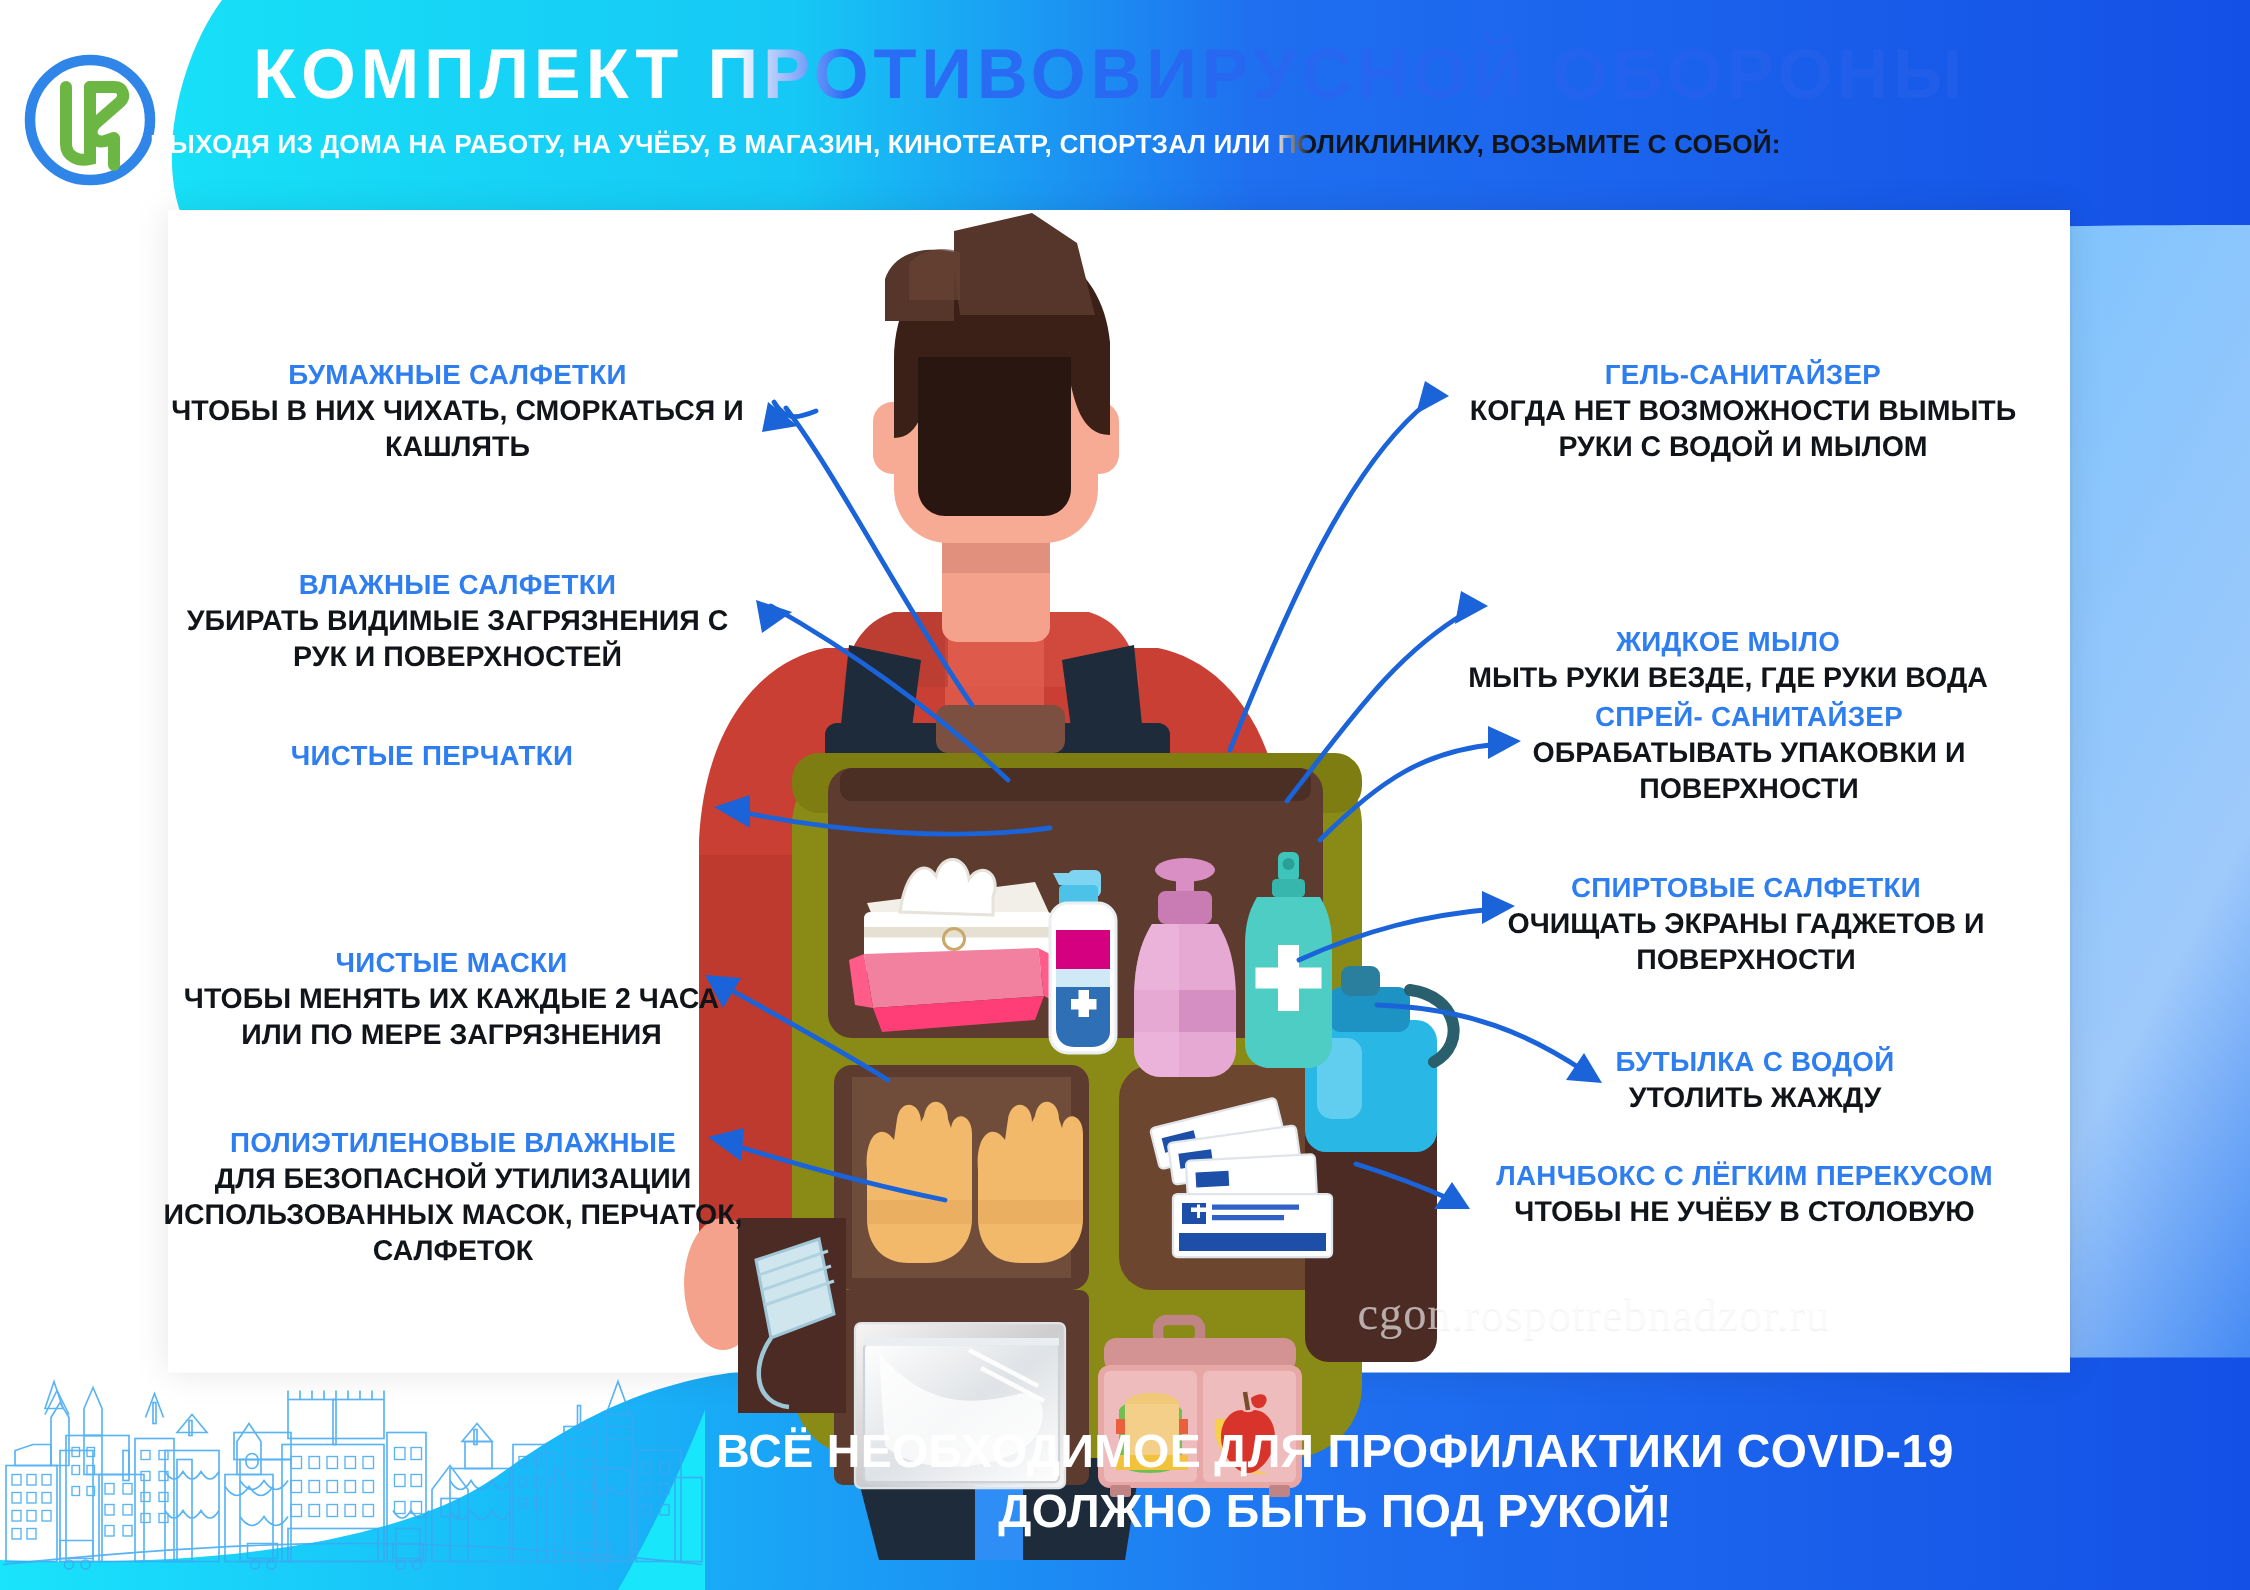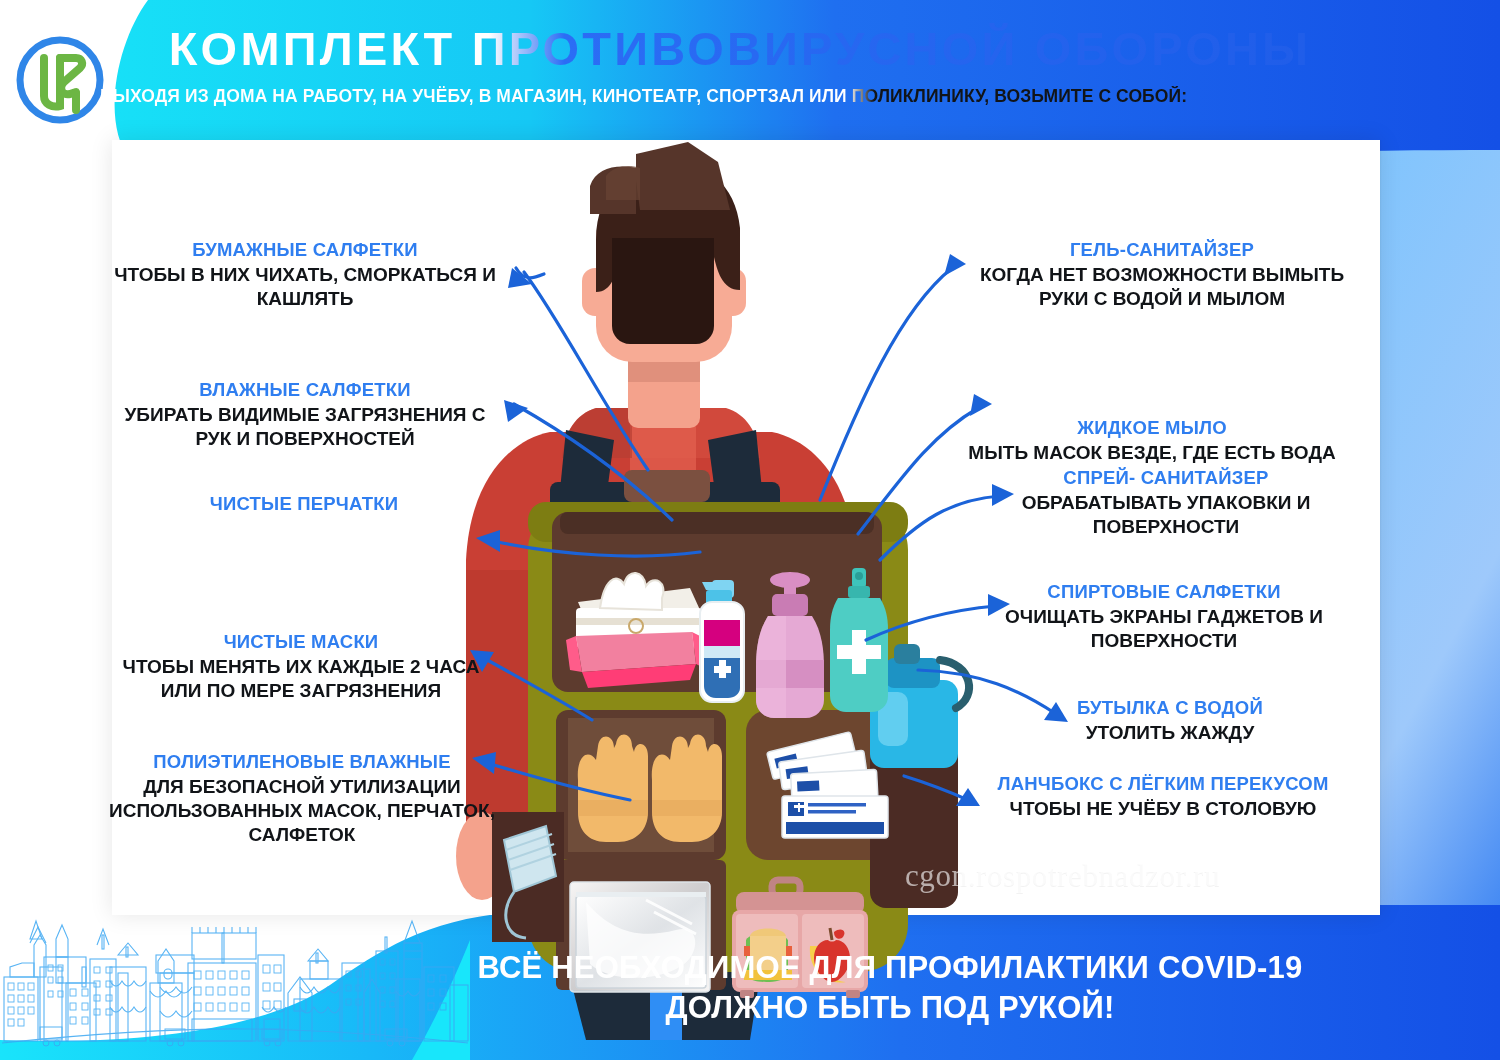--- a/index.html
+++ b/index.html
@@ -568,39 +568,39 @@
   </div>
 
   <div class="label" style="left:110px;top:378px;width:390px;">
     <div class="t">ВЛАЖНЫЕ САЛФЕТКИ</div>
     <div class="d">УБИРАТЬ ВИДИМЫЕ ЗАГРЯЗНЕНИЯ С РУК И ПОВЕРХНОСТЕЙ</div>
   </div>
   <div class="label" style="left:110px;top:238px;width:390px;">
     <div class="t">БУМАЖНЫЕ САЛФЕТКИ</div>
     <div class="d">ЧТОБЫ В НИХ ЧИХАТЬ, СМОРКАТЬСЯ И КАШЛЯТЬ</div>
   </div>
-  <div class="label" style="left:108px;top:492px;width:392px;">
+  <div class="label" style="left:92px;top:492px;width:392px;">
     <div class="t">ЧИСТЫЕ ПЕРЧАТКИ</div>
   </div>
   <div class="label" style="left:110px;top:630px;width:382px;">
     <div class="t">ЧИСТЫЕ МАСКИ</div>
     <div class="d">ЧТОБЫ МЕНЯТЬ ИХ КАЖДЫЕ 2 ЧАСА ИЛИ ПО МЕРЕ ЗАГРЯЗНЕНИЯ</div>
   </div>
   <div class="label" style="left:108px;top:750px;width:388px;">
     <div class="t">ПОЛИЭТИЛЕНОВЫЕ ВЛАЖНЫЕ</div>
     <div class="d">ДЛЯ БЕЗОПАСНОЙ УТИЛИЗАЦИИ ИСПОЛЬЗОВАННЫХ МАСОК, ПЕРЧАТОК, САЛФЕТОК</div>
   </div>
 
   <div class="label" style="left:962px;top:238px;width:400px;">
     <div class="t">ГЕЛЬ-САНИТАЙЗЕР</div>
     <div class="d">КОГДА НЕТ ВОЗМОЖНОСТИ ВЫМЫТЬ РУКИ С ВОДОЙ И МЫЛОМ</div>
   </div>
   <div class="label" style="left:952px;top:368px;width:400px;margin-top:48px;">
     <div class="t">ЖИДКОЕ МЫЛО</div>
-    <div class="d">МЫТЬ МАСОК ВЕЗДЕ, ГДЕ ЕСТЬ ВОДА</div>
+    <div class="d">МЫТЬ РУКИ ВЕЗДЕ, ГДЕ РУКИ ВОДА</div>
   </div>
   <div class="label" style="left:962px;top:580px;width:404px;">
     <div class="t">СПИРТОВЫЕ САЛФЕТКИ</div>
     <div class="d">ОЧИЩАТЬ ЭКРАНЫ ГАДЖЕТОВ И ПОВЕРХНОСТИ</div>
   </div>
   <div class="label" style="left:968px;top:466px;width:396px;">
     <div class="t">СПРЕЙ- САНИТАЙЗЕР</div>
     <div class="d">ОБРАБАТЫВАТЬ УПАКОВКИ И ПОВЕРХНОСТИ</div>
   </div>
   <div class="label" style="left:975px;top:696px;width:390px;">

